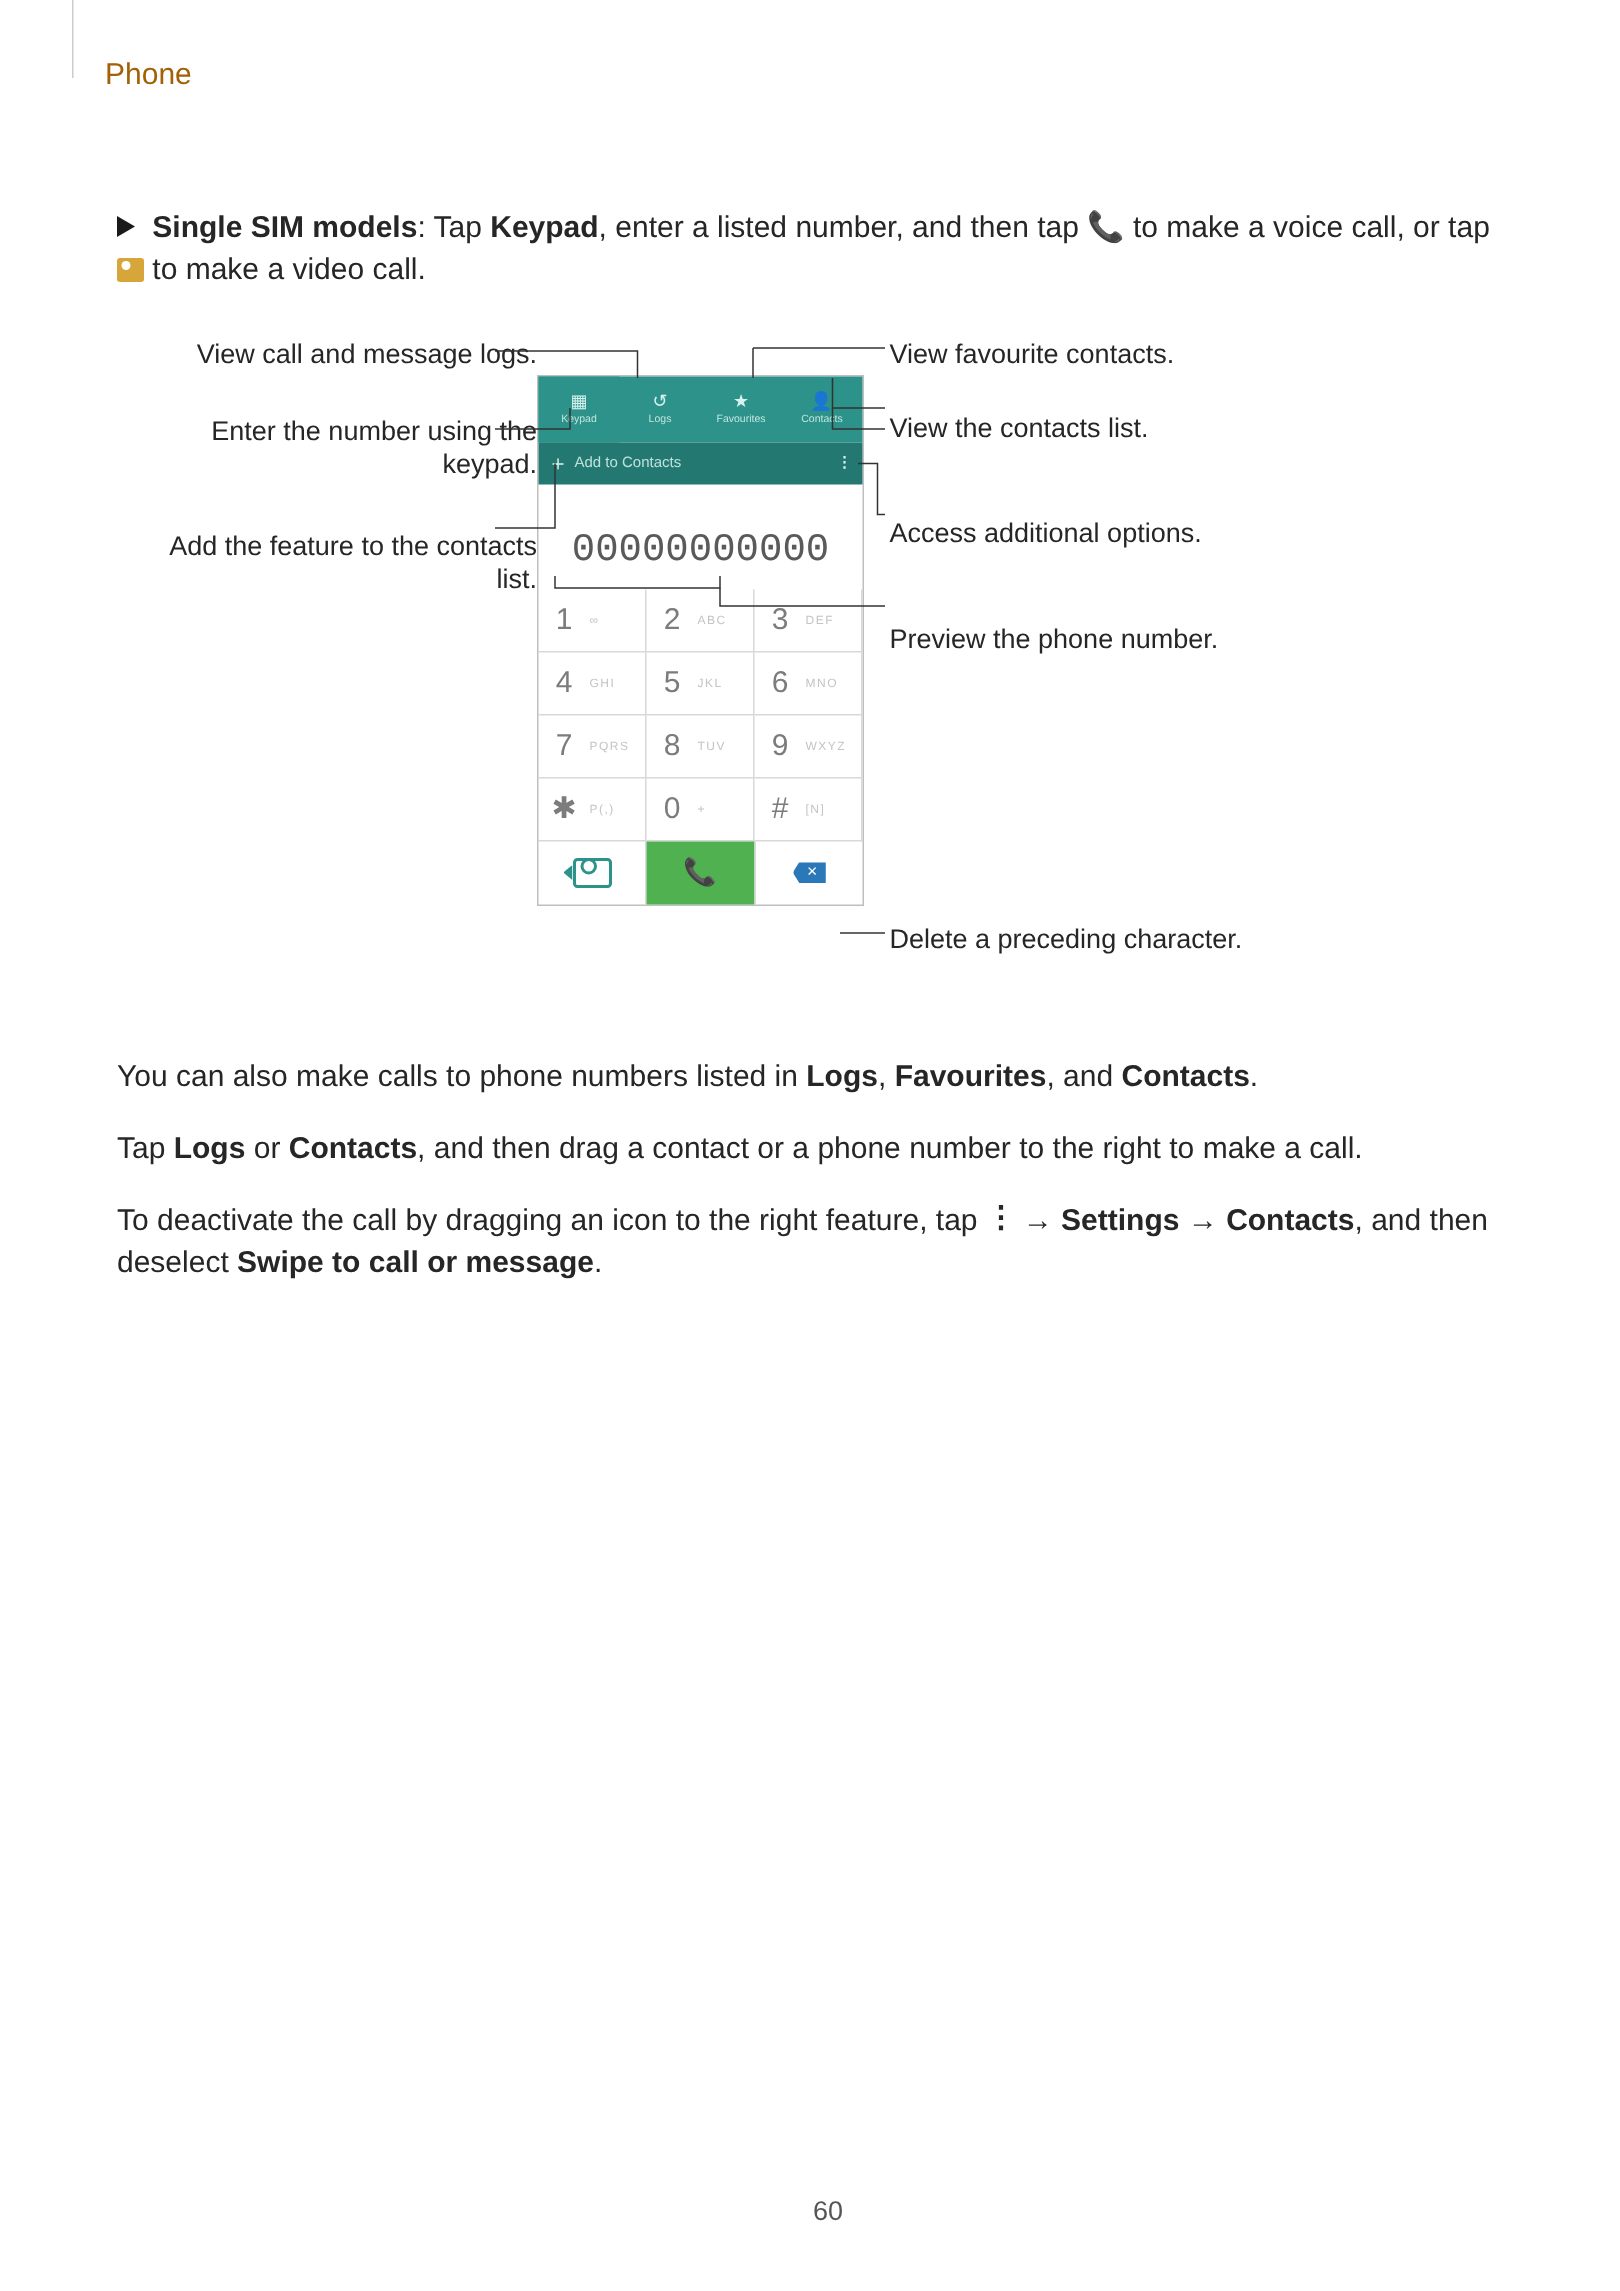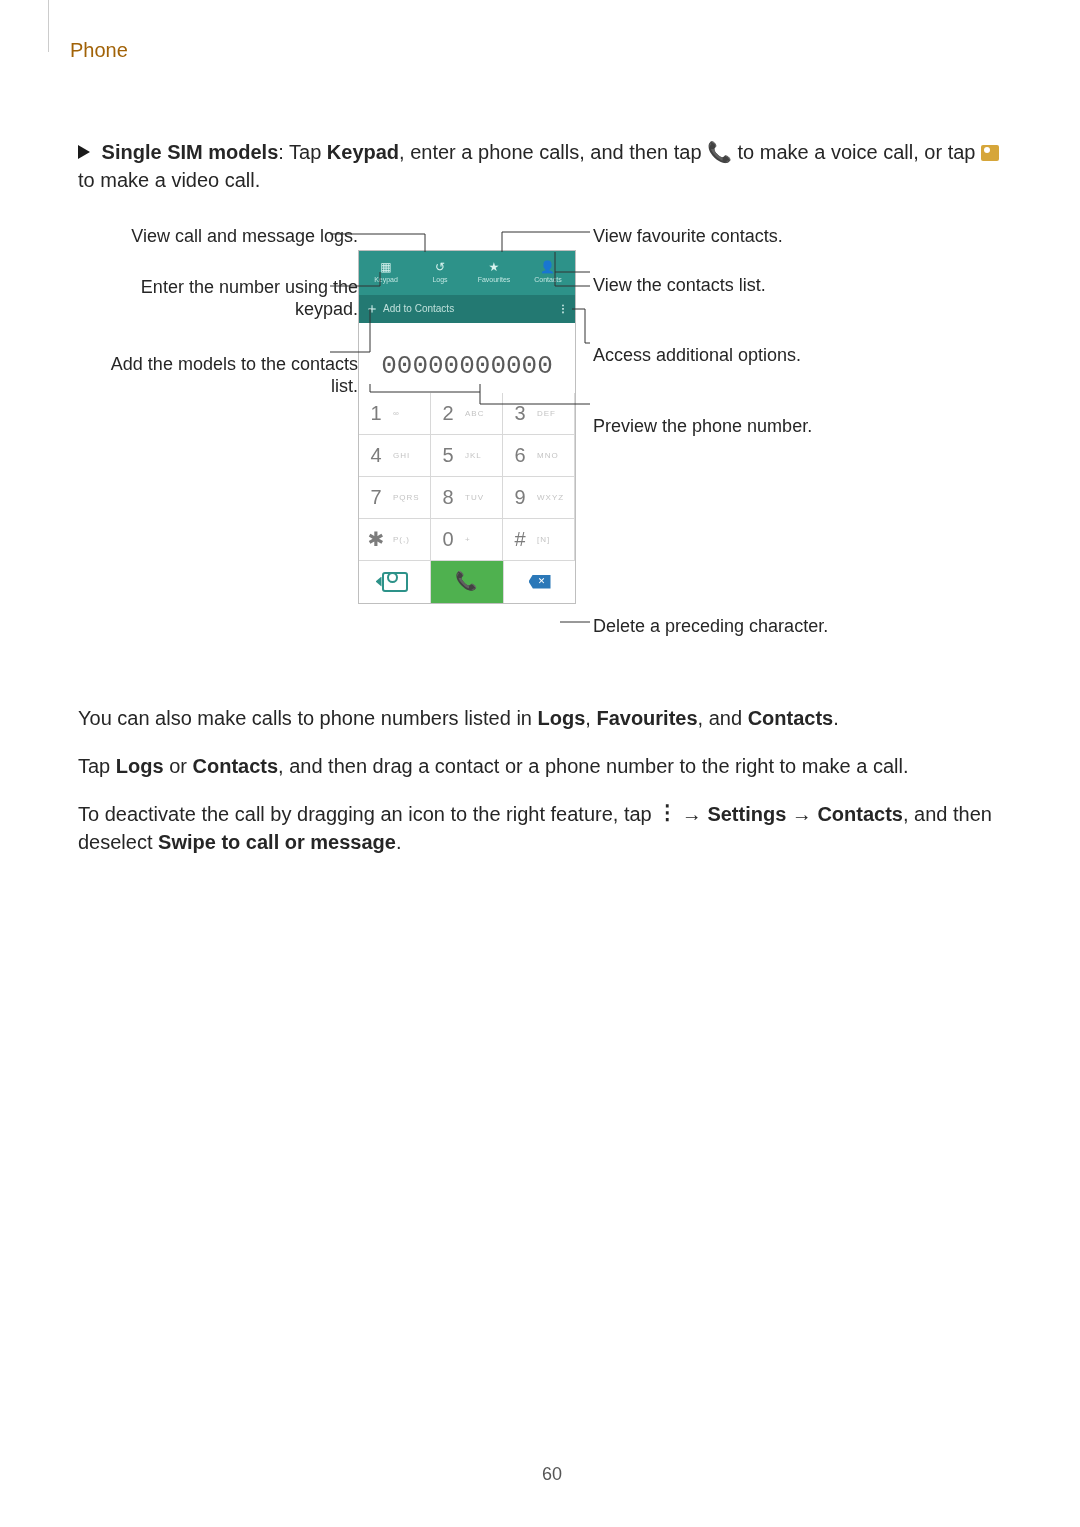--- a/index.html
+++ b/index.html
@@ -134,33 +134,33 @@
 </head>
 <body>
 
 <div class="side-line"></div>
 <div class="header">Phone</div>
 
 <div class="content">
 
   <p>
     <span class="tri"></span>
-    <span class="bold">Single SIM models</span><span>: Tap </span><span class="bold">Keypad</span><span>, enter a phone calls, and then tap </span><span class="icon-phone-inline">📞</span><span> to make a voice call, or tap </span><span class="icon-vc-inline"></span><span> to make a video call.</span>
+    <span class="bold">Single SIM models</span><span>: Tap </span><span class="bold">Keypad</span><span>, enter a listed number, and then tap </span><span class="icon-phone-inline">📞</span><span> to make a voice call, or tap </span><span class="icon-vc-inline"></span><span> to make a video call.</span>
   </p>
 
   <div class="diagram">
 
     <div class="main-panels main-panels-left">
       <div class="cap" style="margin-top:0px">View call and message logs.</div>
       <div class="cap" style="margin-top:28px">
         <span>Enter the number using the</span><br>
         <span>keypad.</span>
       </div>
       <div class="cap" style="margin-top:32px">
-        <span>Add the models to the contacts</span><br>
+        <span>Add the feature to the contacts</span><br>
         <span>list.</span>
       </div>
     </div>
 
     <div class="phone">
       <div class="tabs">
         <div class="tab active">
           <span class="ico">▦</span>
           <span>Keypad</span>
         </div>

